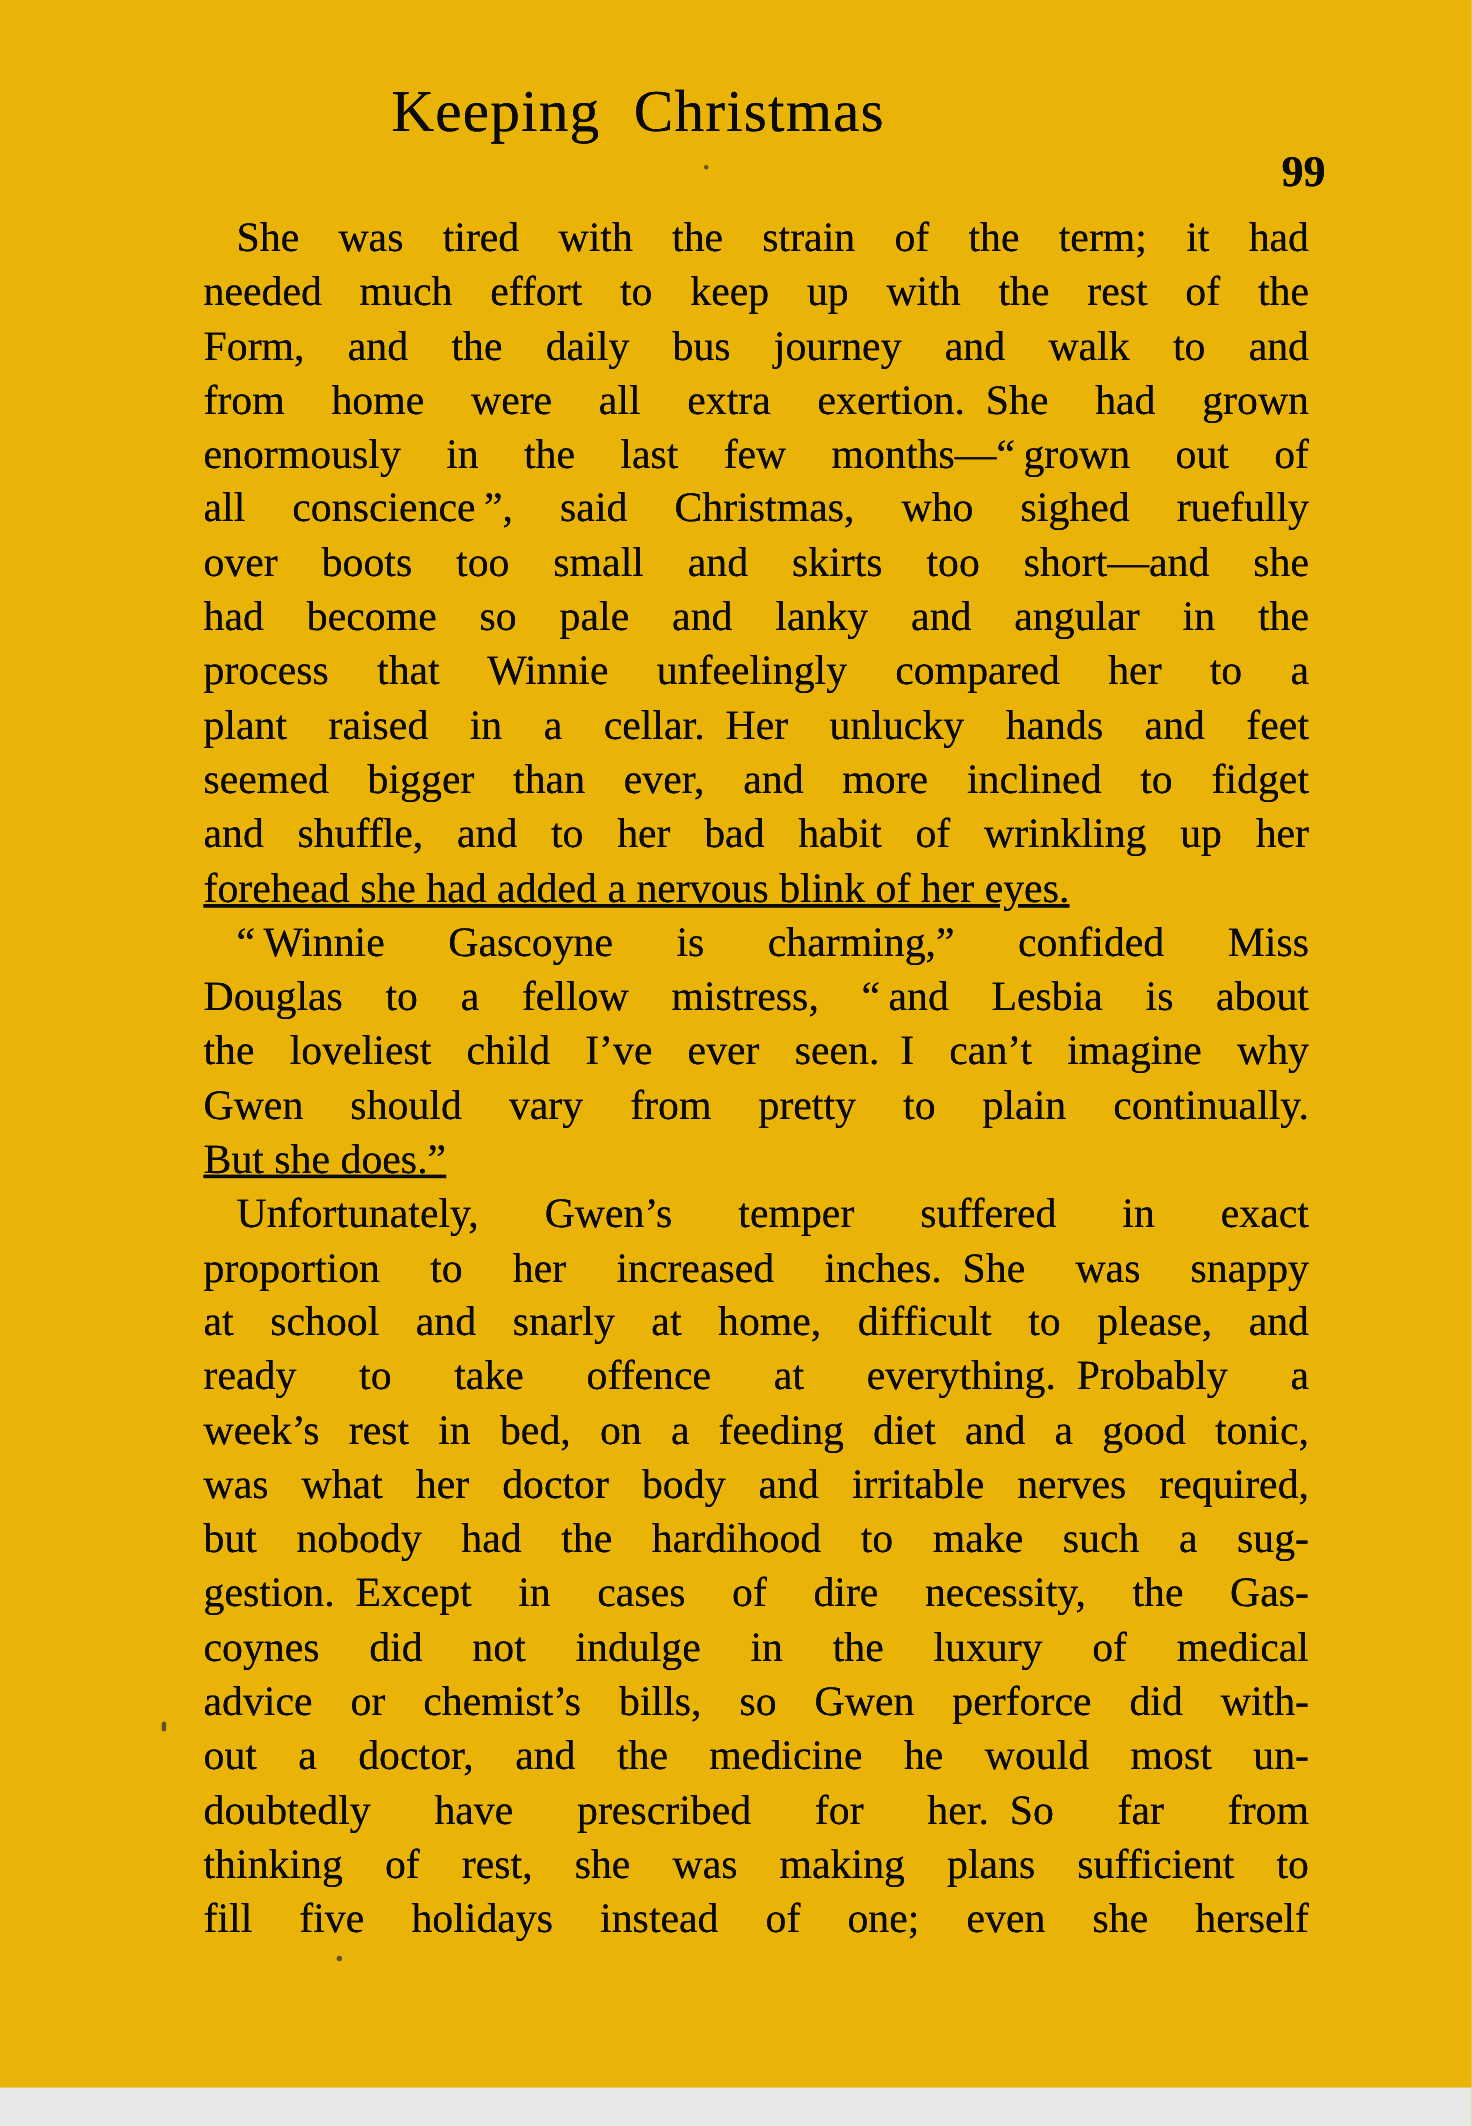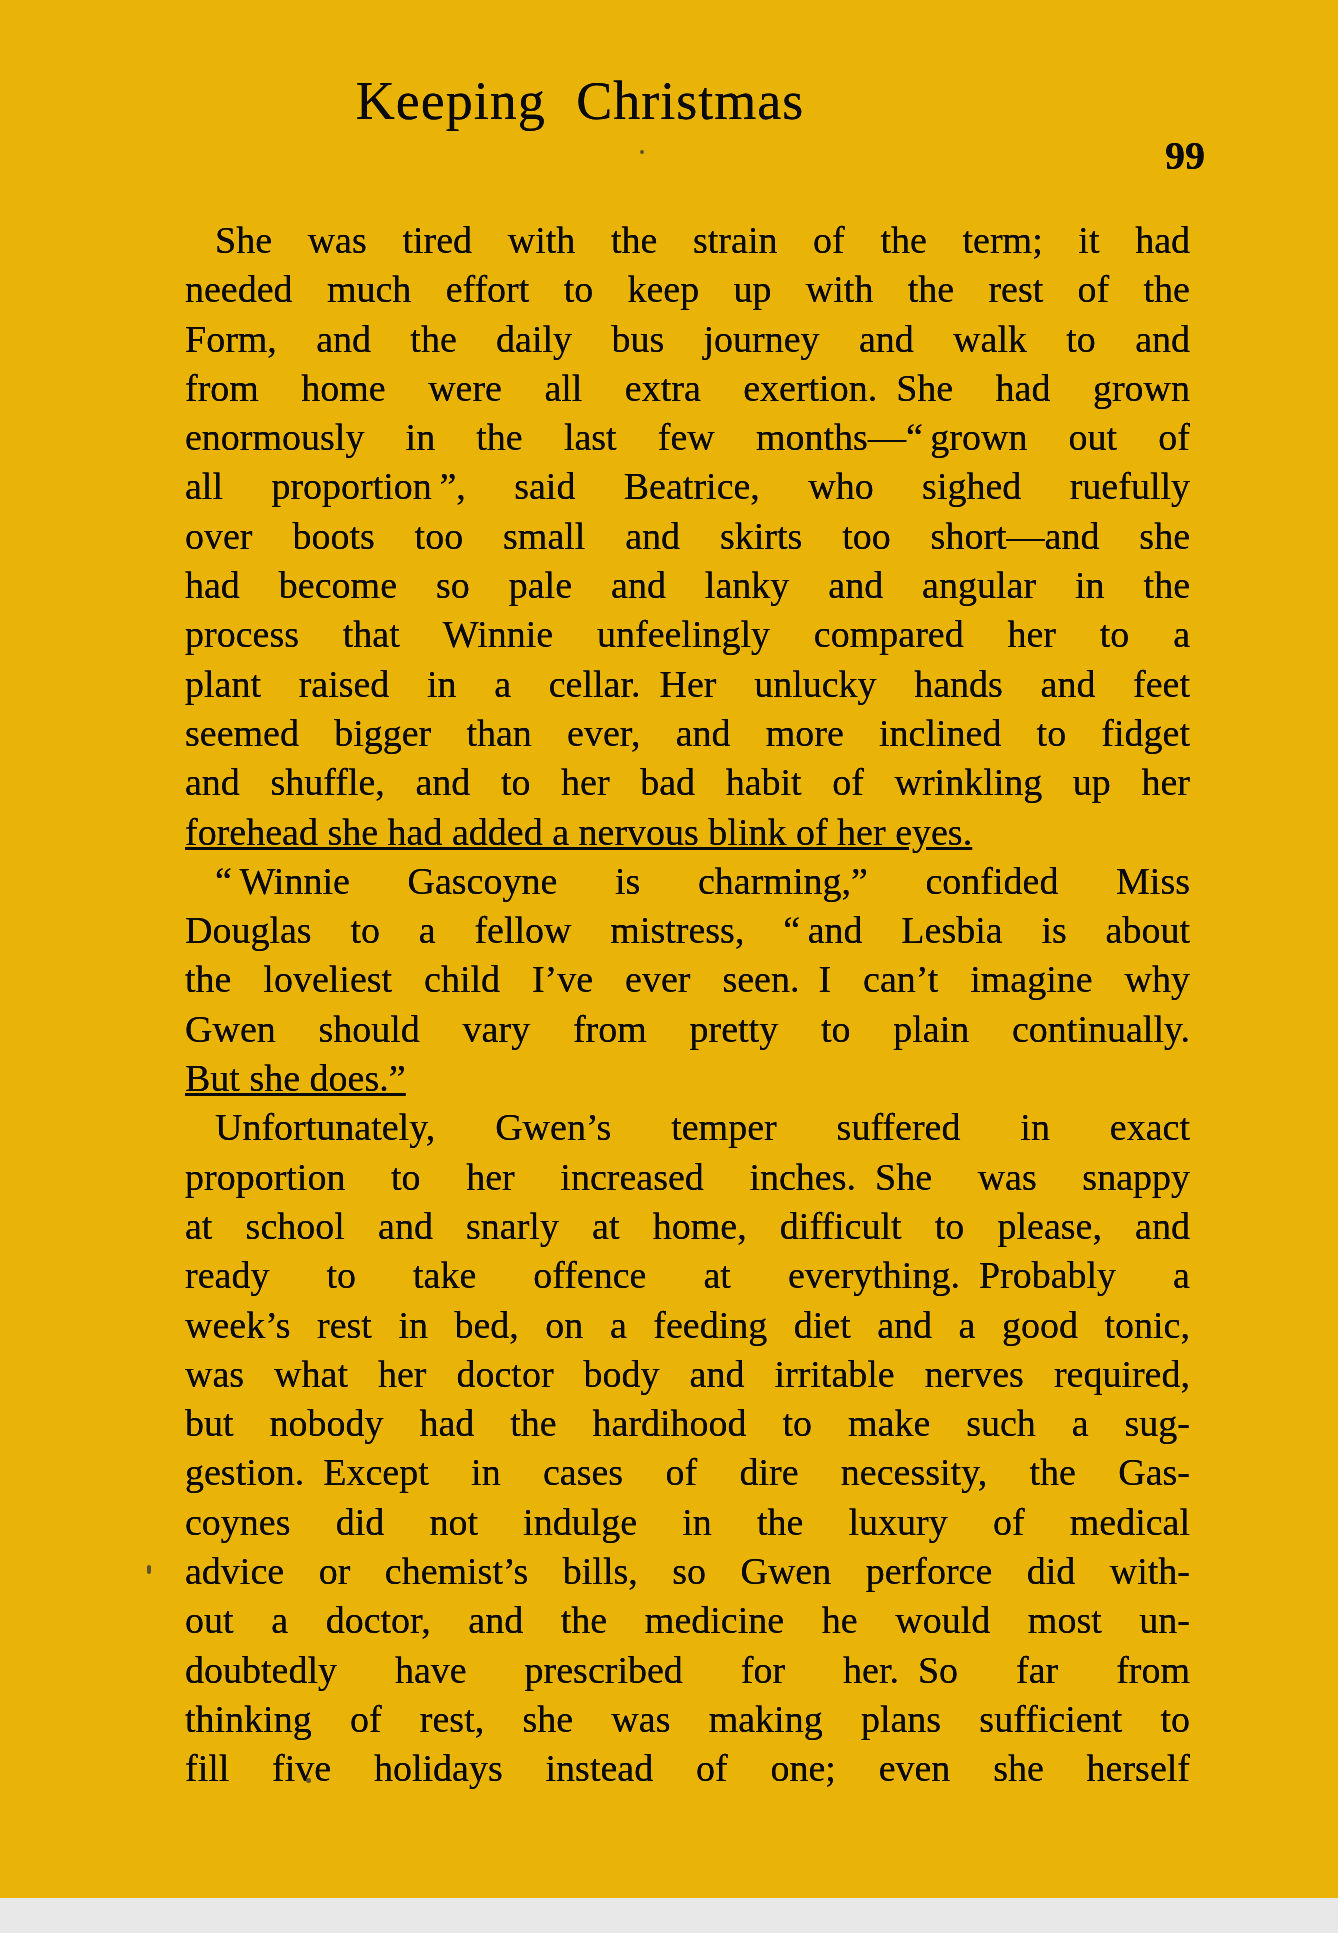--- a/index.html
+++ b/index.html
@@ -27,21 +27,21 @@
     position:absolute;
     top:88px;right:133px;
     font-size:40px;
     font-weight:bold;
     line-height:1;
     text-shadow:0 0 0.4px #000;
     margin-top:48px;
   }
   .body-text{
     position:absolute;
-    left:185px;top:216px;
+    left:185px;top:192px;
     width:1005px;
     font-size:38px;
     line-height:49.3px;
     text-shadow:0 0 0.35px #000;
   }
   .line{
     text-align:justify;
     text-align-last:justify;
     text-justify:inter-word;
     white-space:normal;
@@ -63,21 +63,21 @@
   <div class="running-head">Keeping Christmas</div>
 
   <div class="folio">99</div>
 
   <div class="body-text">
       <div class="line indent">She was tired with the strain of the term; it had</div>
       <div class="line">needed much effort to keep up with the rest of the</div>
       <div class="line">Form, and the daily bus journey and walk to and</div>
       <div class="line">from home were all extra exertion. She had grown</div>
       <div class="line">enormously in the last few months—“ grown out of</div>
-      <div class="line">all proportion ”, said Beatrice, who sighed ruefully</div>
+      <div class="line">all conscience ”, said Christmas, who sighed ruefully</div>
       <div class="line">over boots too small and skirts too short—and she</div>
       <div class="line">had become so pale and lanky and angular in the</div>
       <div class="line">process that Winnie unfeelingly compared her to a</div>
       <div class="line">plant raised in a cellar. Her unlucky hands and feet</div>
       <div class="line">seemed bigger than ever, and more inclined to fidget</div>
       <div class="line">and shuffle, and to her bad habit of wrinkling up her</div>
       <div class="line last">forehead she had added a nervous blink of her eyes.</div>
       <div class="line indent">“ Winnie Gascoyne is charming,” confided Miss</div>
       <div class="line">Douglas to a fellow mistress, “ and Lesbia is about</div>
       <div class="line">the loveliest child I’ve ever seen. I can’t imagine why</div>

